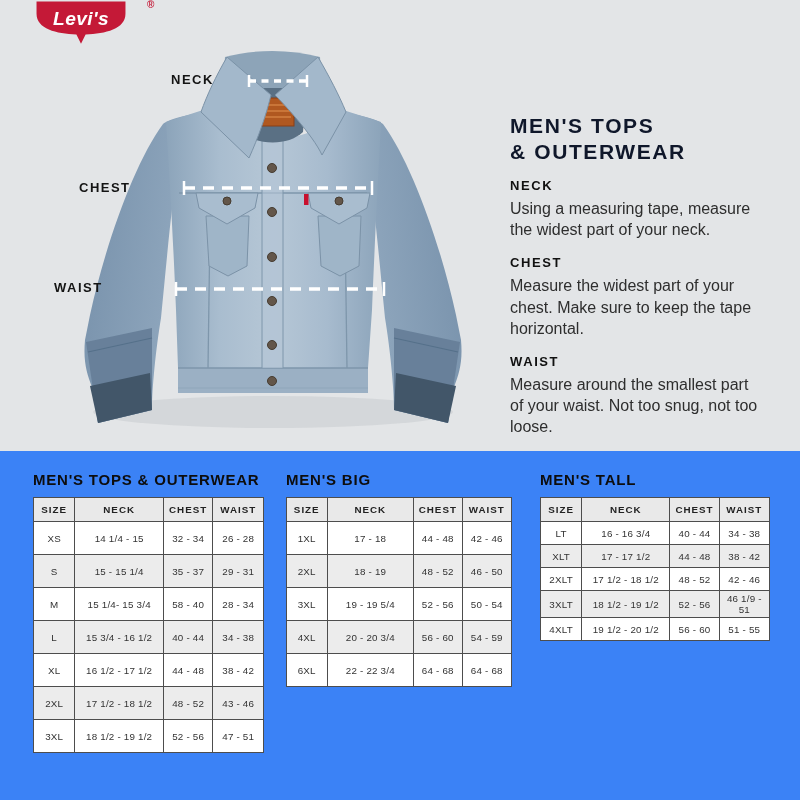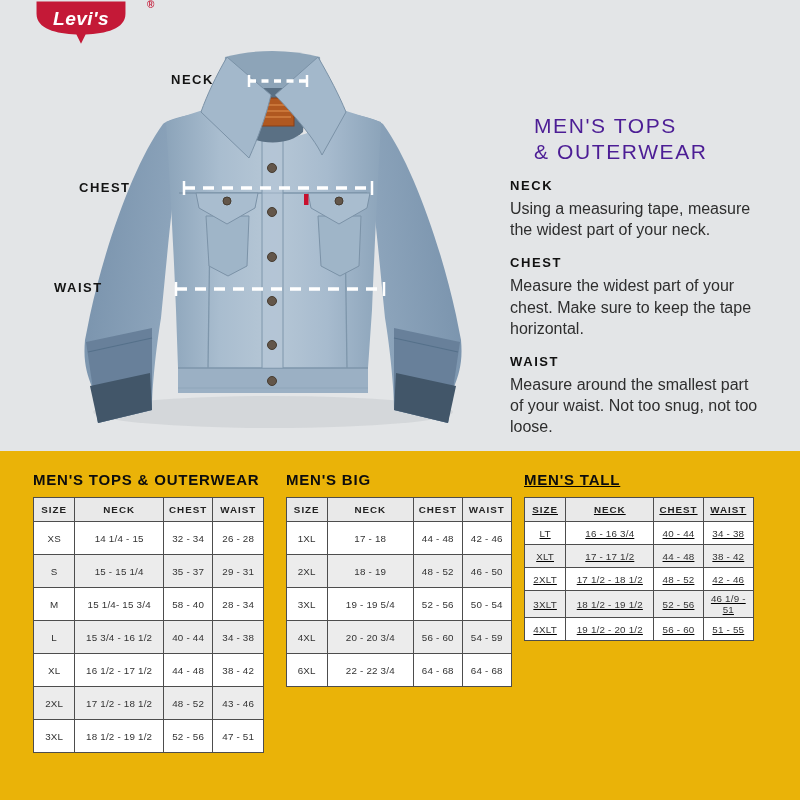--- a/index.html
+++ b/index.html
@@ -26,41 +26,41 @@
   .measure-label {
     position: absolute; font-size: 13px; font-weight: 800; letter-spacing: 1.5px;
     color: #141414;
   }
   .label-neck  { left: 171px; top: 72px; }
   .label-chest { left: 79px;  top: 180px; }
   .label-waist { left: 54px;  top: 280px; }
 
   .guide { position: absolute; left: 510px; top: 113px; width: 266px; }
   .guide-title {
-    font-size: 21px; font-weight: 400; letter-spacing: 1.6px; color: #4c1d95;
-    line-height: 1.22; margin-bottom: 14px; margin-left: 24px;
+    font-size: 21px; font-weight: 700; letter-spacing: 1.6px; color: #0f172a;
+    line-height: 1.22; margin-bottom: 14px;
   }
   .guide-section { margin-bottom: 15px; }
   .guide-section h3 {
     font-size: 13px; font-weight: 800; letter-spacing: 1.6px; color: #111;
     margin-bottom: 5px;
   }
   .guide-section p {
     font-size: 16px; line-height: 1.32; color: #2e2e2e; max-width: 252px;
   }
 
   
   .tables-section {
     position: absolute; left: 0; top: 451px; width: 800px; height: 349px;
-    background: #eab308;
+    background: #3b82f6;
   }
   .table-block { position: absolute; top: 20px; }
   .tb-1 { left: 33px;  width: 231px; }
   .tb-2 { left: 286px; width: 226px; }
-  .tb-3 { left: 524px; width: 230px; text-decoration: underline; }
+  .tb-3 { left: 540px; width: 230px; }
   .table-title {
     font-size: 15px; font-weight: 800; letter-spacing: 0.8px; color: #0d0d0d;
     margin-bottom: 9px; white-space: nowrap;
   }
   table.size-table {
     border-collapse: collapse; width: 100%;
     border: 1px solid #4d4d4d; table-layout: fixed;
   }
   table.size-table th, table.size-table td {
     border: 1px solid #4d4d4d; text-align: center; vertical-align: middle;

